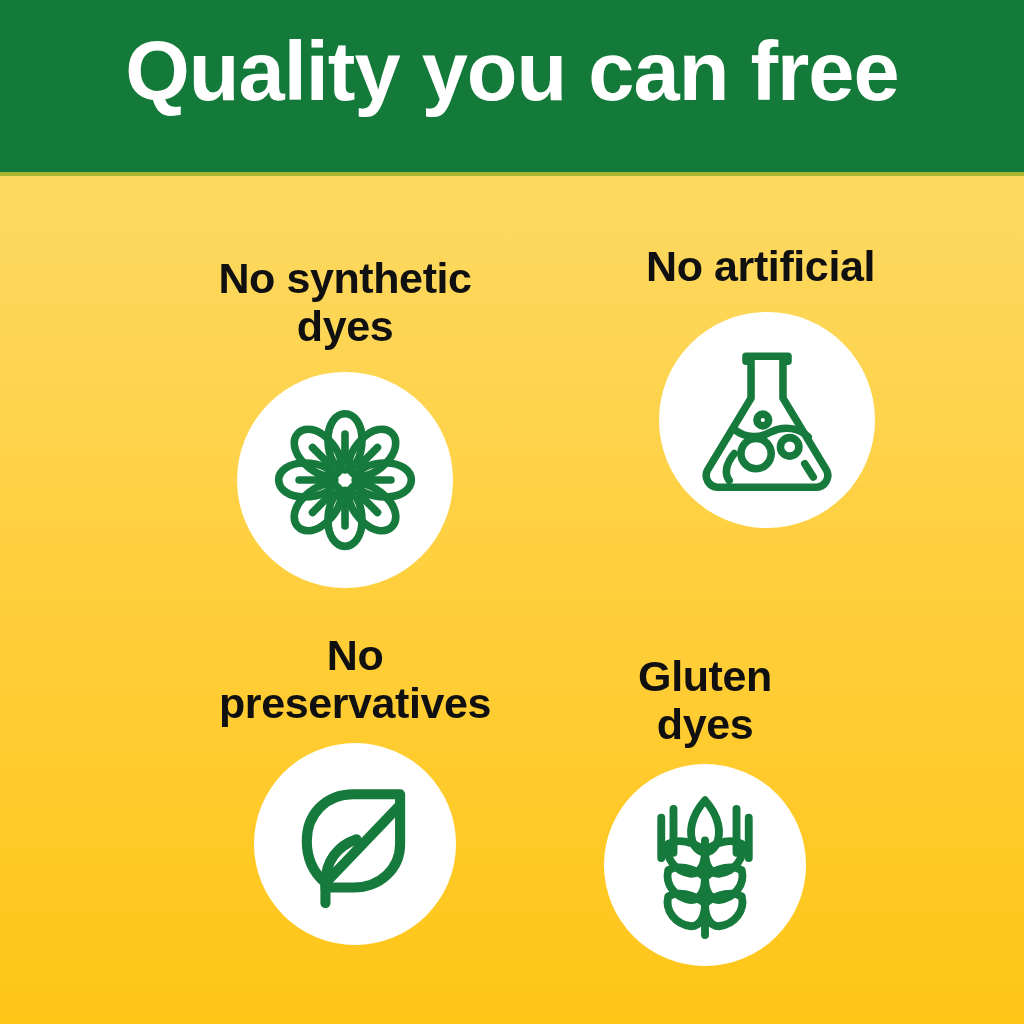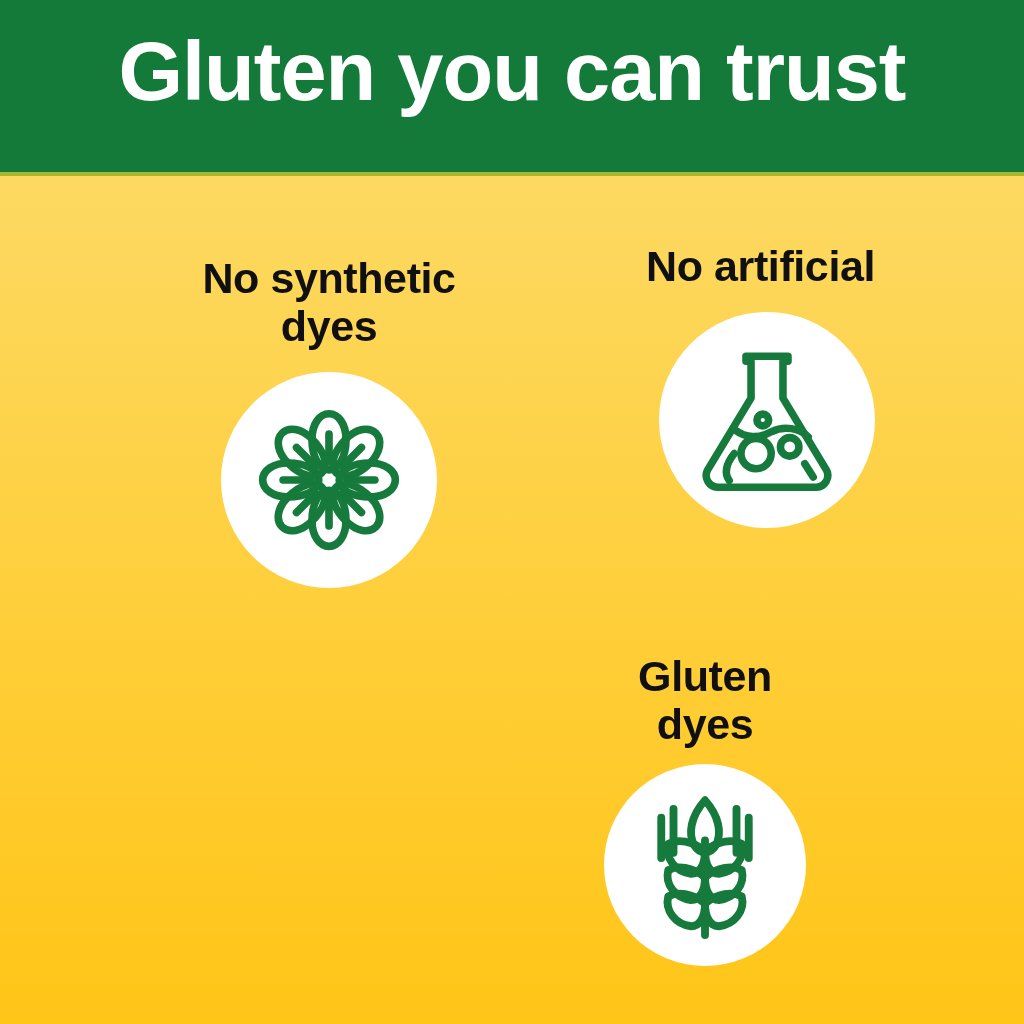--- a/index.html
+++ b/index.html
@@ -59,21 +59,21 @@
     width: 1024px;
     height: 848px;
   }
   .feature {
     position: absolute;
     width: 360px;
     display: flex;
     flex-direction: column;
     align-items: center;
   }
-  .feature-0 { left: 149px;  top: 78px; }
+  .feature-0 { left: 165px;  top: 78px; }
   .feature-1 { left: 515px;  top: 66px; align-items: flex-end; }
   .feature-2 { left: 175px;  top: 455px; }
   .feature-3 { left: 525px;  top: 476px; }
 
   .feature-label {
     color: #101010;
     font-size: 43px;
     font-weight: bold;
     line-height: 1.12;
     text-align: center;
@@ -107,21 +107,21 @@
     stroke-linecap: round;
     stroke-linejoin: round;
   }
 </style>
 </head>
 <body>
 
 <div id="poster">
 
   <div class="banner">
-    <div class="banner-title">Gluten you can trust</div>
+    <div class="banner-title">Quality you can free</div>
     <div class="banner-rule"></div>
   </div>
 
   <div class="features">
 
     <div class="feature feature-0">
       <div class="feature-label">
         <span>No synthetic</span><br>
         <span>dyes</span>
       </div>
@@ -186,20 +186,41 @@
               <circle cx="90" cy="100" r="7"></circle>
 
               <path d="M56 140 C46 152 44 164 50 172"></path>
               <path d="M140 152 L150 168"></path>
             </g>
           </svg>
         </span>
       </div>
     </div>
 
+    <div class="feature feature-2">
+      <div class="feature-label">
+        <span>No</span><br>
+        <span>preservatives</span>
+      </div>
+      <div class="icon-disc">
+        <span>
+          <svg width="140" height="140" viewBox="0 0 180 180">
+            <g class="icon-stroke" stroke-width="13">
+
+              <path d="M148 26 L88 26 C52 26 28 52 28 86 C28 110 38 128 52 140 L148 40 Z"></path>
+              <path d="M148 40 L148 90 C148 122 122 146 88 146 L52 146"></path>
+
+              <path d="M52 140 L52 166"></path>
+
+              <path d="M52 140 C52 112 68 92 92 84"></path>
+            </g>
+          </svg>
+        </span>
+      </div>
+    </div>
 
     <div class="feature feature-3">
       <div class="feature-label">
         <span>Gluten</span><br>
         <span>dyes</span>
       </div>
       <div class="icon-disc">
         <span>
           <svg width="140" height="158" viewBox="0 0 160 180">
             <g class="icon-stroke" stroke-width="9">

